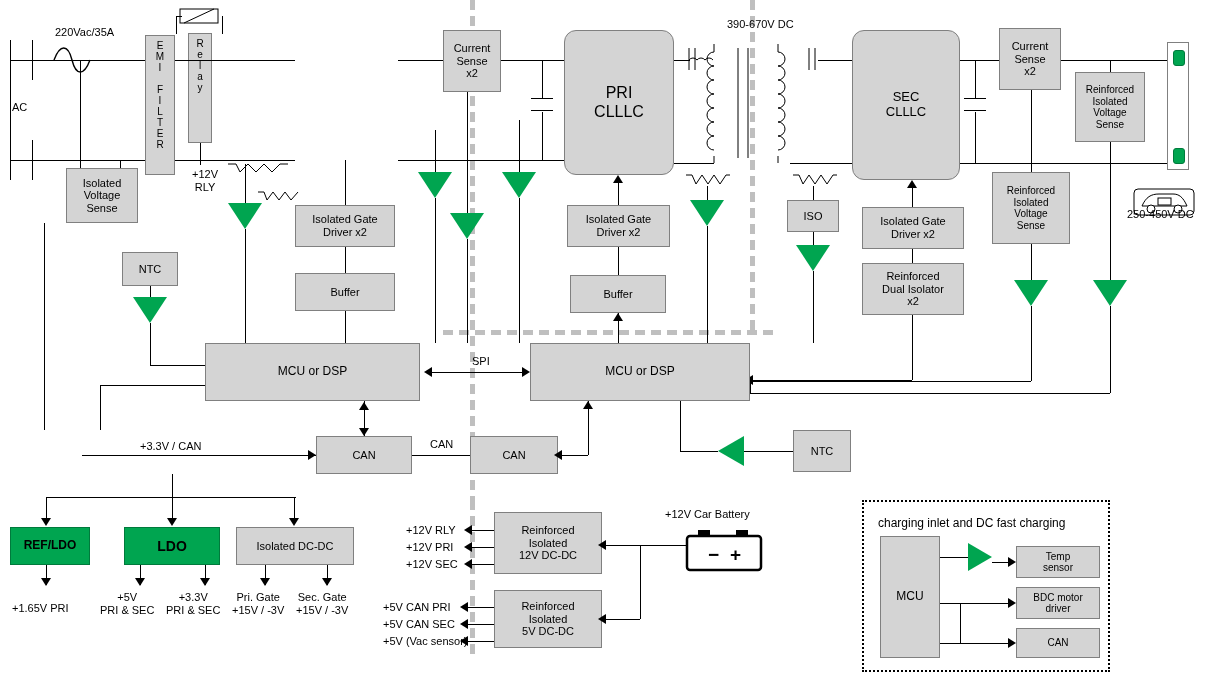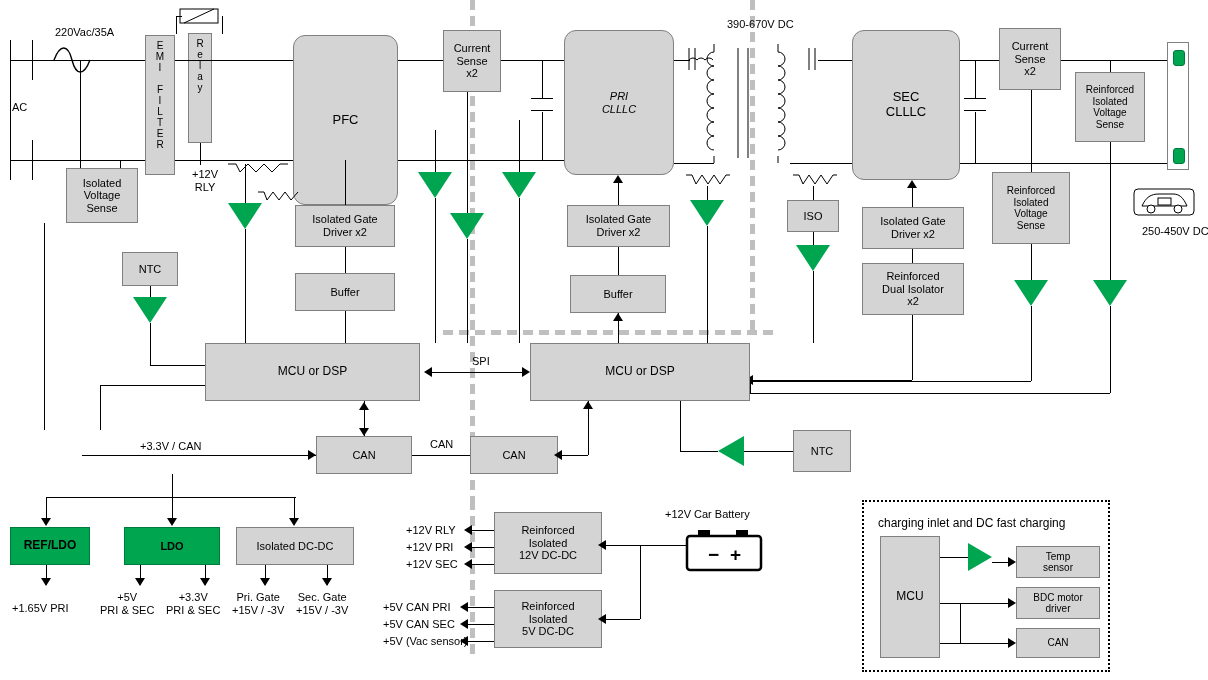--- a/index.html
+++ b/index.html
@@ -90,21 +90,20 @@
   <div class="line hline" style="left:175px;top:60px;width:120px;"></div>
   <div class="line hline" style="left:175px;top:160px;width:120px;"></div>
 
   <div class="box" style="left:66px;top:168px;width:72px;height:55px;white-space:pre-line;">Isolated
 Voltage
 Sense</div>
   <div class="line vline" style="left:80px;top:60px;height:108px;"></div>
   <div class="line vline" style="left:120px;top:160px;height:8px;"></div>
   <div class="line vline" style="left:44px;top:223px;height:207px;"></div>
 
-  <div class="box round" style="left:293px;top:35px;width:105px;height:170px;font-size:13px;">PFC</div>
 
   <div class="box" style="left:443px;top:30px;width:58px;height:62px;white-space:pre-line;">Current
 Sense
 x2</div>
   <div class="line hline" style="left:398px;top:60px;width:45px;"></div>
   <div class="line hline" style="left:501px;top:60px;width:63px;"></div>
   <div class="line hline" style="left:398px;top:160px;width:166px;"></div>
   <div class="line vline" style="left:542px;top:60px;height:38px;"></div>
   <div class="line vline" style="left:542px;top:112px;height:48px;"></div>
   <div class="line hline" style="left:531px;top:98px;width:22px;"></div>
@@ -137,21 +136,21 @@
   <div class="line vline" style="left:435px;top:198px;height:145px;"></div>
   <div class="line vline" style="left:467px;top:239px;height:104px;"></div>
   <div class="line vline" style="left:519px;top:198px;height:145px;"></div>
 
   <div class="box" style="left:122px;top:252px;width:56px;height:34px;">NTC</div>
   <div class="tri down" style="left:133px;top:297px;"></div>
   <div class="line vline" style="left:150px;top:286px;height:11px;"></div>
   <div class="line vline" style="left:150px;top:323px;height:42px;"></div>
   <div class="line hline" style="left:150px;top:365px;width:55px;"></div>
 
-  <div class="box round" style="left:564px;top:30px;width:110px;height:145px;font-size:11px;white-space:pre-line;font-style:italic;">PRI
+  <div class="box round" style="left:564px;top:30px;width:110px;height:145px;font-size:16px;white-space:pre-line;">PRI
 CLLLC</div>
   <div class="box" style="left:567px;top:205px;width:103px;height:42px;white-space:pre-line;">Isolated Gate
 Driver x2</div>
   <div class="box" style="left:570px;top:275px;width:96px;height:38px;">Buffer</div>
   <div class="line vline" style="left:618px;top:182px;height:23px;"></div>
   <div class="arrow up" style="left:613px;top:175px;"></div>
   <div class="line vline" style="left:618px;top:247px;height:28px;"></div>
   <div class="line vline" style="left:618px;top:313px;height:30px;"></div>
   <div class="arrow up" style="left:613px;top:313px;"></div>
 
@@ -244,21 +243,21 @@
   <div class="conn" style="left:1167px;top:42px;width:22px;height:128px;"></div>
   <div class="conn-pin" style="left:1173px;top:50px;width:10px;height:14px;border-radius:3px;"></div>
   <div class="conn-pin" style="left:1173px;top:148px;width:10px;height:14px;border-radius:3px;"></div>
   <svg style="left:1133px;top:185px;width:64px;height:36px;">
     <rect x="1" y="4" width="60" height="26" rx="4" fill="none" stroke="#000"></rect>
     <path d="M9,21 C13,12 18,9 26,9 L40,9 C46,9 50,12 54,21 Z" fill="none" stroke="#000"></path>
     <circle cx="18" cy="24" r="4" fill="#fff" stroke="#000"></circle>
     <circle cx="45" cy="24" r="4" fill="#fff" stroke="#000"></circle>
     <rect x="25" y="13" width="13" height="7" fill="none" stroke="#000"></rect>
   </svg>
-  <div class="lbl" style="left:1127px;top:225px;margin-left:15px;">250-450V DC</div>
+  <div class="lbl" style="left:1127px;top:208px;">250-450V DC</div>
 
   <div class="box" style="left:205px;top:343px;width:215px;height:58px;font-size:12px;">MCU or DSP</div>
   <div class="box" style="left:530px;top:343px;width:220px;height:58px;font-size:12px;">MCU or DSP</div>
 
   <div class="lbl" style="left:472px;top:355px;">SPI</div>
   <div class="line hline" style="left:428px;top:372px;width:95px;"></div>
   <div class="arrow left" style="left:424px;top:367px;"></div>
   <div class="arrow right" style="left:522px;top:367px;"></div>
 
   <div class="box" style="left:316px;top:436px;width:96px;height:38px;">CAN</div>
@@ -289,21 +288,21 @@
   <div class="line hline" style="left:46px;top:497px;width:250px;"></div>
   <div class="line vline" style="left:172px;top:474px;height:23px;"></div>
   <div class="line vline" style="left:46px;top:497px;height:27px;"></div>
   <div class="line vline" style="left:172px;top:497px;height:27px;"></div>
   <div class="line vline" style="left:294px;top:497px;height:27px;"></div>
   <div class="arrow down" style="left:41px;top:518px;"></div>
   <div class="arrow down" style="left:167px;top:518px;"></div>
   <div class="arrow down" style="left:289px;top:518px;"></div>
 
   <div class="box green" style="left:10px;top:527px;width:80px;height:38px;font-size:12px;">REF/LDO</div>
-  <div class="box green" style="left:124px;top:527px;width:96px;height:38px;font-size:11px;">LDO</div>
+  <div class="box green" style="left:124px;top:527px;width:96px;height:38px;font-size:14px;">LDO</div>
   <div class="box" style="left:236px;top:527px;width:118px;height:38px;">Isolated DC-DC</div>
 
   <div class="line vline" style="left:46px;top:565px;height:20px;"></div>
   <div class="arrow down" style="left:41px;top:578px;"></div>
   <div class="lbl c" style="left:12px;top:594px;margin-top:8px;">+1.65V PRI</div>
 
   <div class="line vline" style="left:140px;top:565px;height:20px;"></div>
   <div class="arrow down" style="left:135px;top:578px;"></div>
   <div class="lbl c" style="left:100px;top:591px;white-space:pre-line;">+5V
 PRI &amp; SEC</div>

